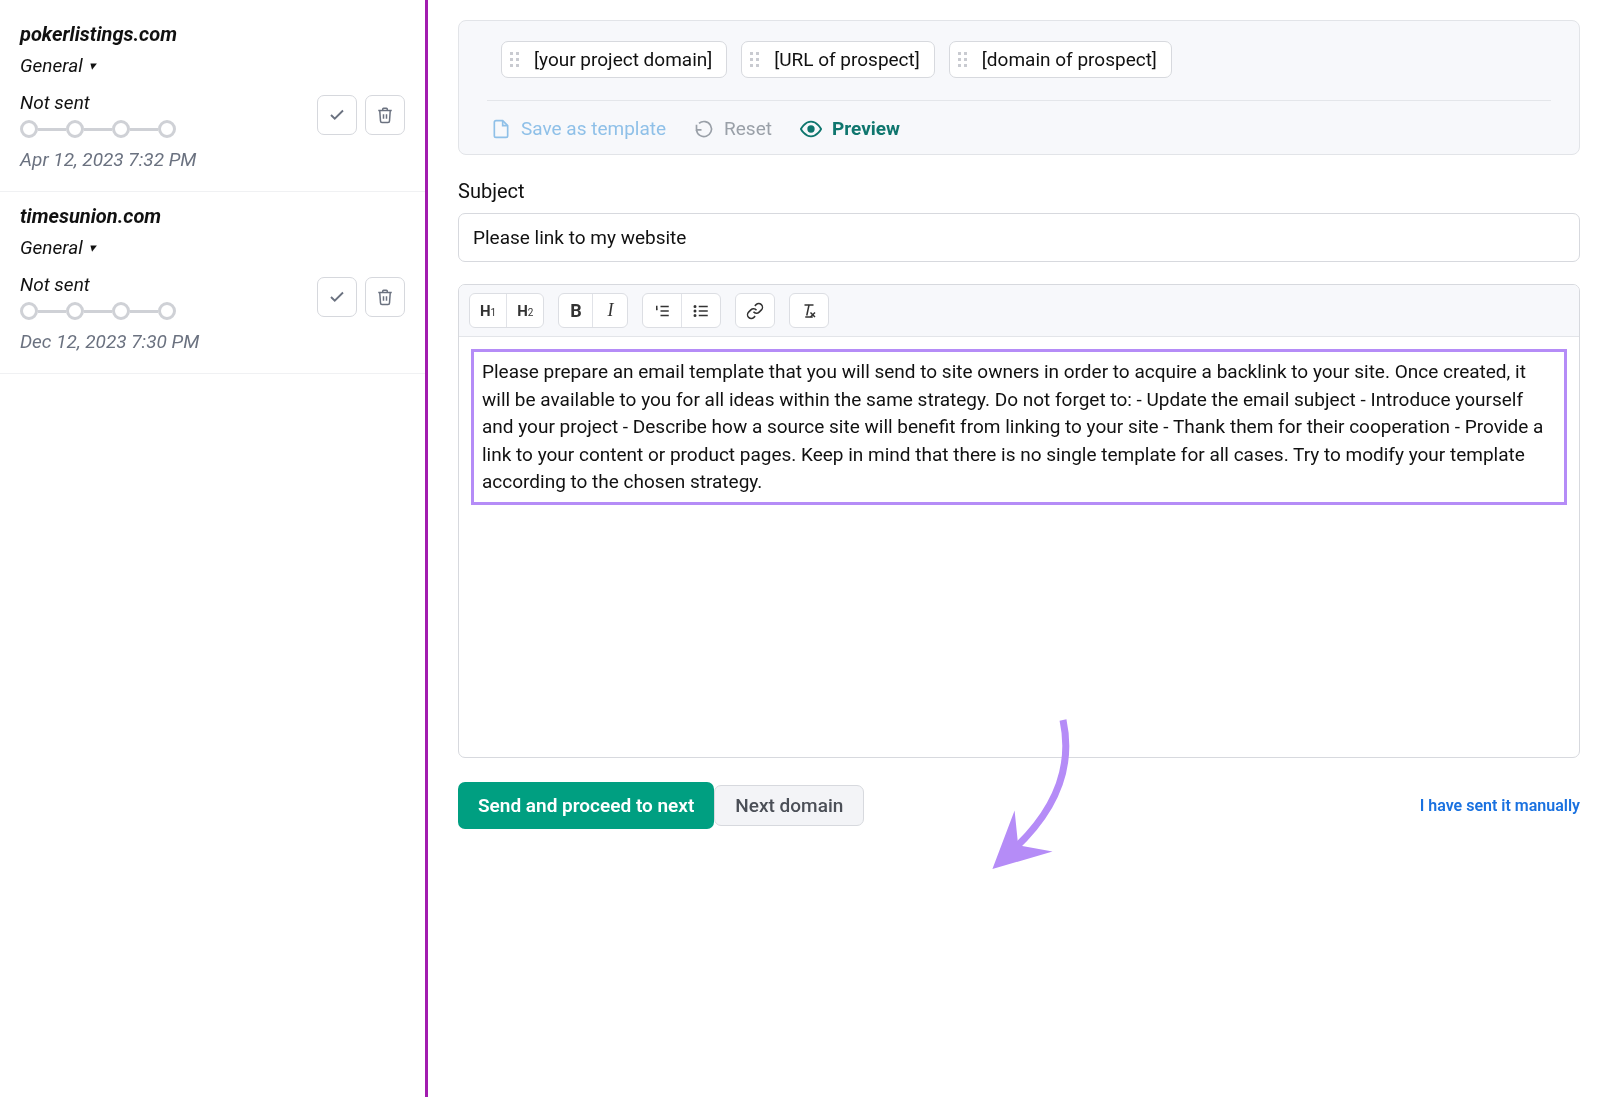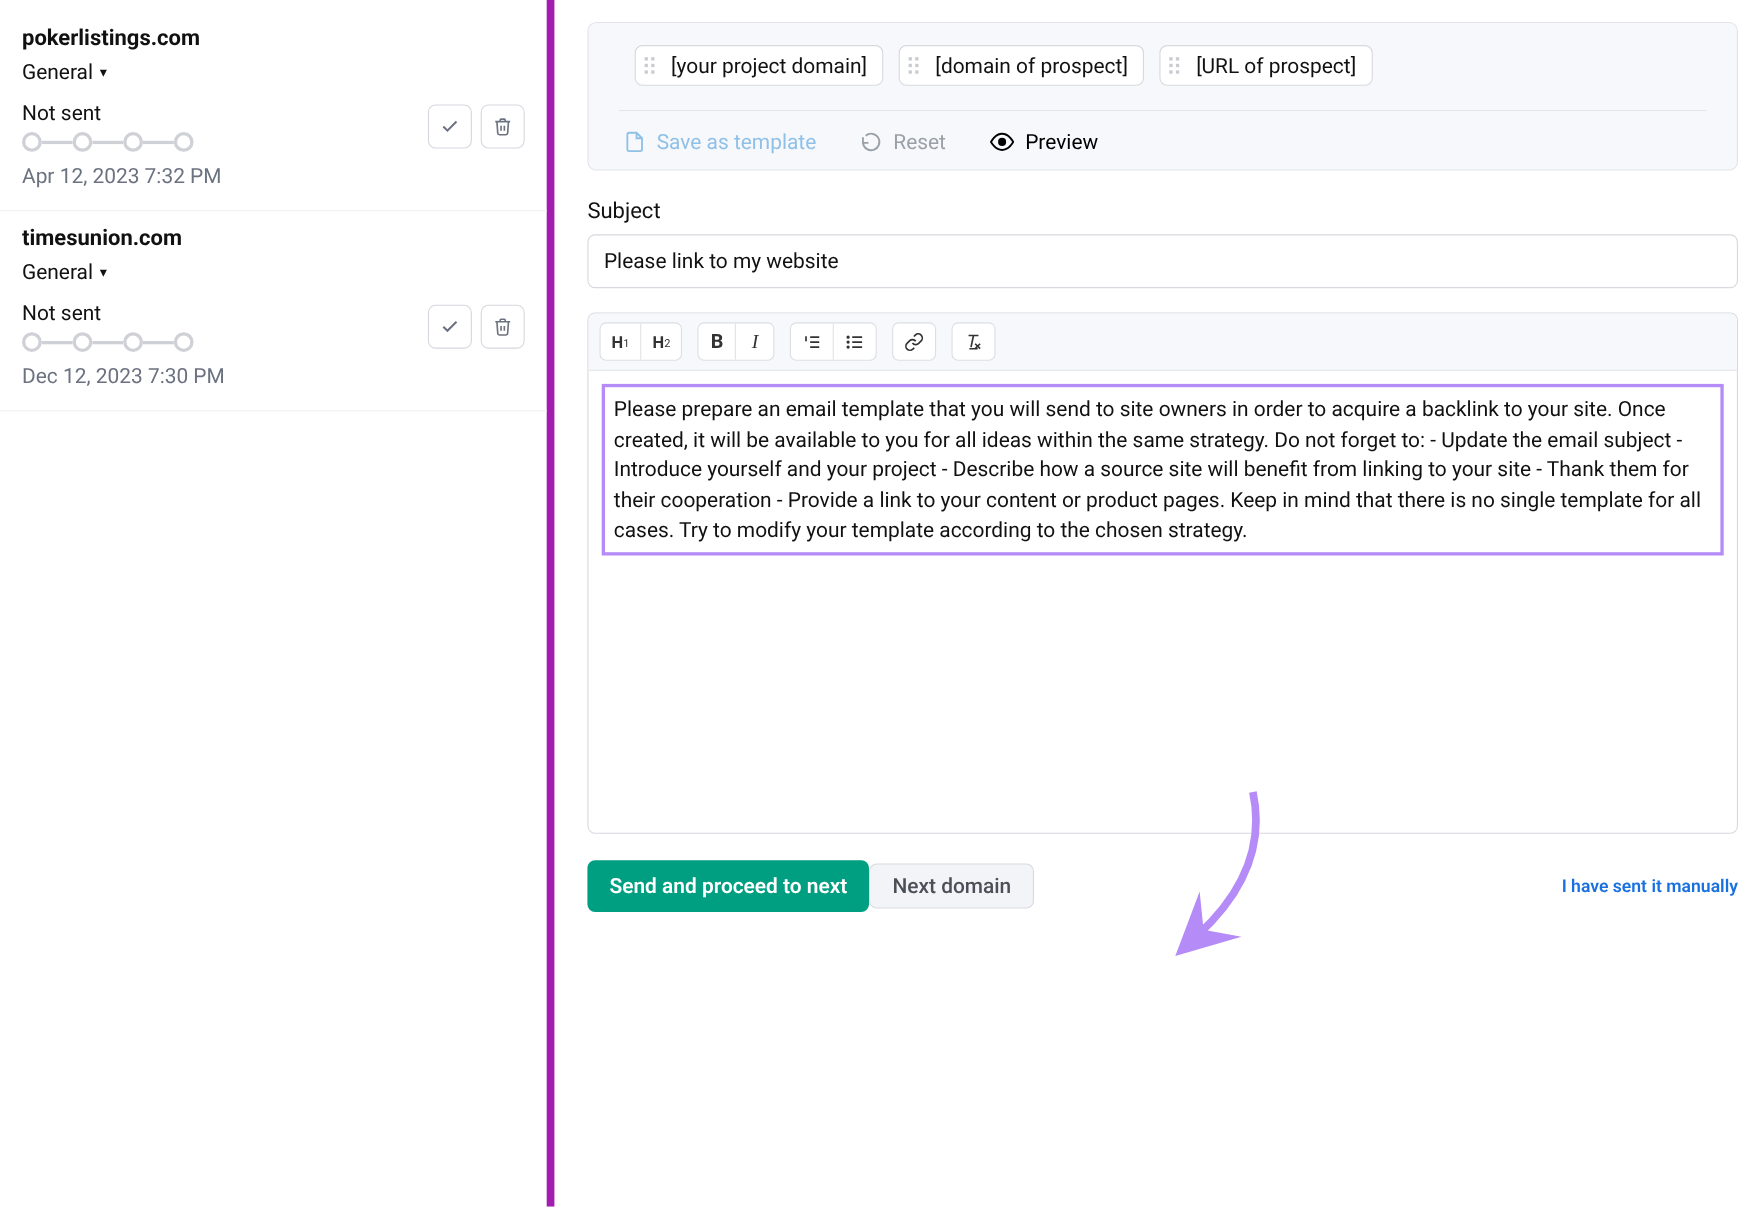--- a/index.html
+++ b/index.html
@@ -9,23 +9,24 @@
   font-family: -apple-system, BlinkMacSystemFont, "Segoe UI", Roboto, Helvetica, Arial, sans-serif;
 }
 body {
   background: #fff;
   color: #111;
   display: flex;
   width: 1600px;
   height: 1097px;
 }
 .sidebar {
-  width: 504px;
-  border-right: 7px solid #a21caf;
+  width: 428px;
+  border-right: 3px solid #a21caf;
   padding-top: 10px;
+  font-style: italic;
 }
 .sidebar-item {
   padding: 12px 20px 20px 20px;
   border-bottom: 1px solid #f0f1f3;
   position: relative;
 }
 .site-name {
   font-weight: 700;
   font-size: 20px;
   color: #111;
@@ -137,33 +138,33 @@
   font-size: 19px;
   color: #111;
 }
 .panel-divider {
   border-top: 1px solid #e4e6ea;
   margin-bottom: 16px;
 }
 .panel-actions {
   display: flex;
   align-items: flex-start;
-  gap: 40px;
+  gap: 28px;
   padding-left: 4px;
 }
 .p-action {
   display: flex;
   align-items: center;
   gap: 10px;
   font-size: 19px;
   cursor: pointer;
 }
 .p-save { color: #8fc0e8; }
 .p-reset { color: #9aa0a8; }
-.p-preview { color: #000000; font-weight: 400; }
+.p-preview { color: #0f766e; font-weight: 700; }
 .field-label {
   font-size: 20px;
   color: #111;
   margin-bottom: 10px;
 }
 .text-input {
   width: 100%;
   border: 1px solid #d7d9de;
   border-radius: 7px;
   padding: 12px 14px;
@@ -349,32 +350,32 @@
       </div>
       <div class="chip">
         <span class="grip">
             <i></i>
             <i></i>
             <i></i>
             <i></i>
             <i></i>
             <i></i>
           </span>
-        <span class="chip-text">[domain of prospect]</span>
+        <span class="chip-text">[URL of prospect]</span>
       </div>
       <div class="chip">
         <span class="grip">
             <i></i>
             <i></i>
             <i></i>
             <i></i>
             <i></i>
             <i></i>
           </span>
-        <span class="chip-text">[URL of prospect]</span>
+        <span class="chip-text">[domain of prospect]</span>
       </div>
     </div>
     <div class="panel-divider"></div>
     <div class="panel-actions">
       <div class="p-action p-save">
         <svg width="20" height="20" viewBox="0 0 24 24" fill="none" stroke="currentColor" stroke-width="2">
             <path d="M14 2H6a2 2 0 0 0-2 2v16a2 2 0 0 0 2 2h12a2 2 0 0 0 2-2V8z"></path>
             <polyline points="14 2 14 8 20 8"></polyline>
           </svg>
         <span>Save as template</span>

